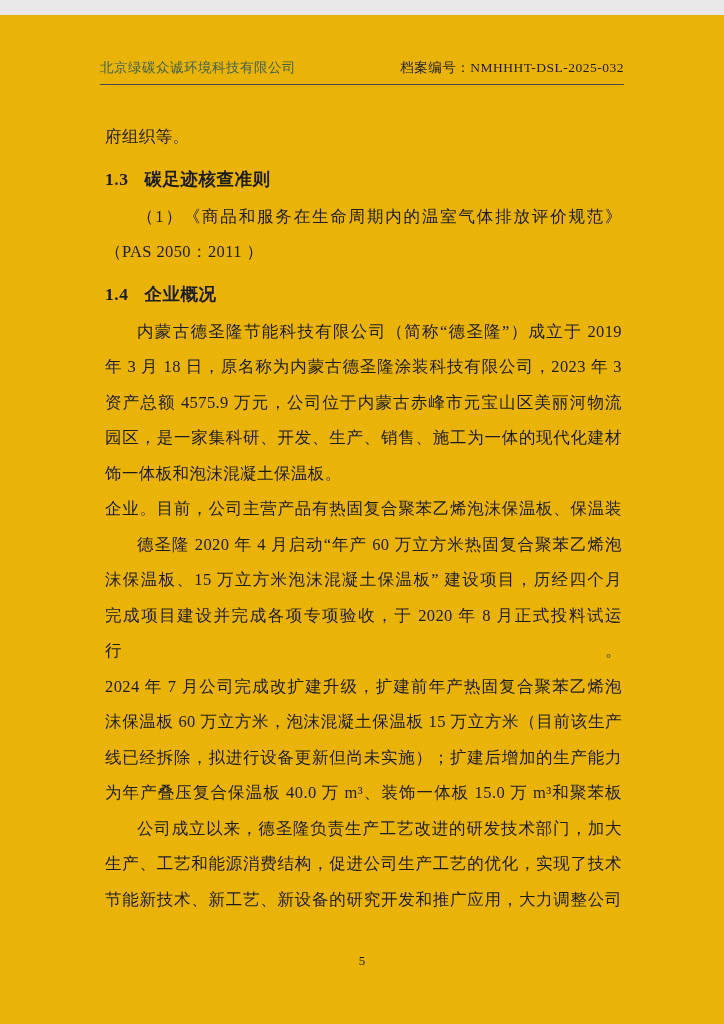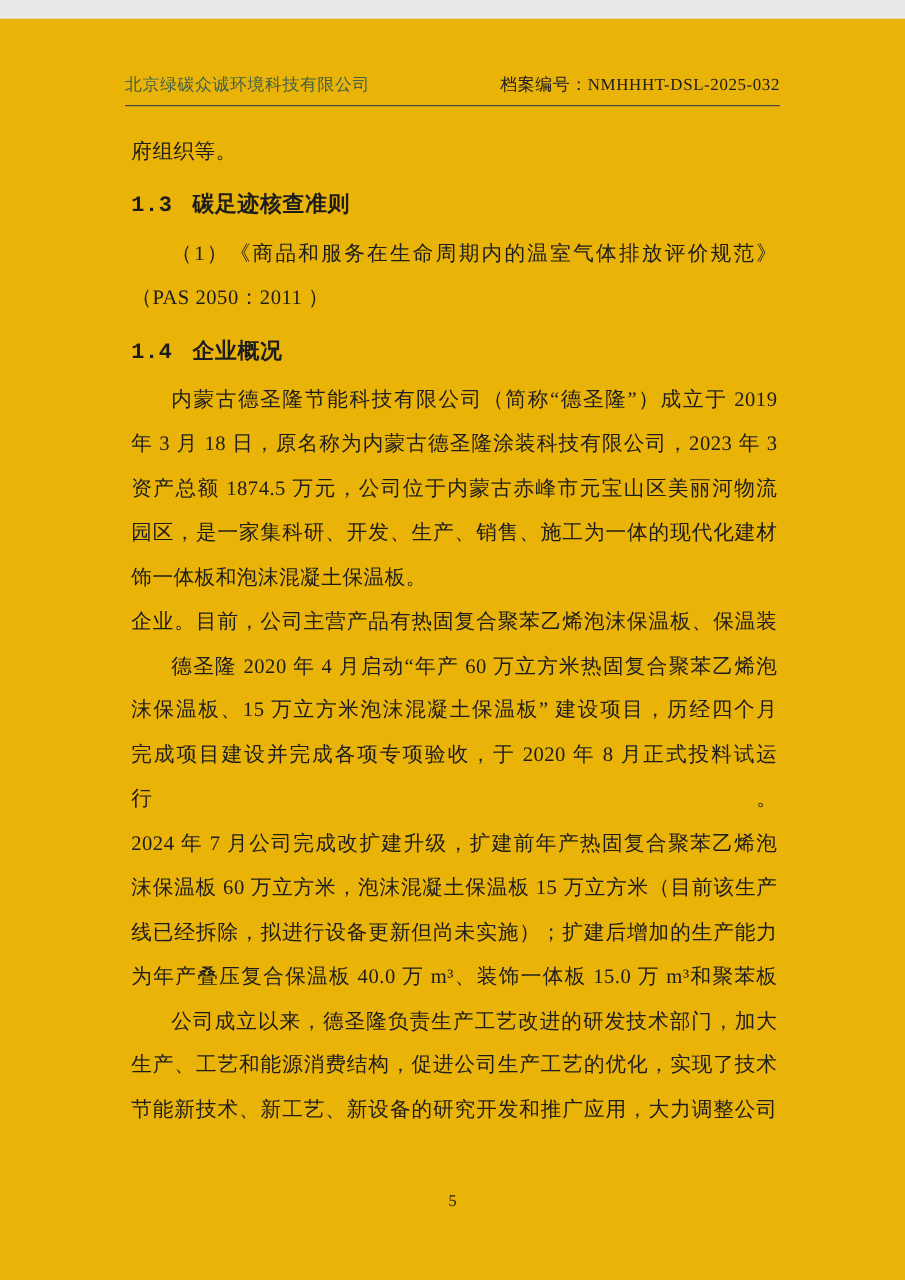--- a/index.html
+++ b/index.html
@@ -22,41 +22,41 @@
     padding-bottom:7px;
     font-size:13.5px;
     letter-spacing:0.5px;
     white-space:nowrap;
   }
   .hdr-left{color:#3f6149;}
   .hdr-right{color:#1c1c1c;}
   
   .doc{
     position:absolute;
-    top:88px;left:105px;width:517px;
+    top:104px;left:105px;width:517px;
   }
   .line{
     font-size:16.5px;
     line-height:35.5px;
     letter-spacing:0.4px;
     white-space:normal;
   }
   .jf{
     text-align:justify;
     text-align-last:justify;
   }
   .ind{text-indent:32px;}
   .heading{
     margin:4px 0 0 0;
     font-size:17.5px;
     font-weight:bold;
     line-height:40px;
     letter-spacing:0.5px;
   }
-  .heading .hnum{margin-right:16px;font-family:Liberation Mono, monospace;}
+  .heading .hnum{margin-right:16px;}
   
   .ftr{
     position:absolute;
     top:934px;left:0;right:0;
     text-align:center;
     font-size:13px;
     line-height:24px;
   }
 </style>
 </head>
@@ -76,21 +76,21 @@
     <h2 class="heading"><span class="hnum">1.3</span><span>碳足迹核查准则</span></h2>
 
     <div class="line jf ind">（1）《商品和服务在生命周期内的温室气体排放评价规范》</div>
     <div class="line">（PAS 2050：2011 ）</div>
 
     <h2 class="heading"><span class="hnum">1.4</span><span>企业概况</span></h2>
 
     <div>
       <div class="line jf ind">内蒙古德圣隆节能科技有限公司（简称“德圣隆”）成立于 2019</div>
       <div class="line jf">年 3 月 18 日，原名称为内蒙古德圣隆涂装科技有限公司，2023 年 3</div>
-      <div class="line jf">资产总额 1874.5 万元，公司位于内蒙古赤峰市元宝山区美丽河物流</div>
+      <div class="line jf">资产总额 4575.9 万元，公司位于内蒙古赤峰市元宝山区美丽河物流</div>
       <div class="line jf">园区，是一家集科研、开发、生产、销售、施工为一体的现代化建材</div>
       <div class="line">饰一体板和泡沫混凝土保温板。</div>
       <div class="line jf">企业。目前，公司主营产品有热固复合聚苯乙烯泡沫保温板、保温装</div>
     </div>
 
     <div>
       <div class="line jf ind">德圣隆 2020 年 4 月启动“年产 60 万立方米热固复合聚苯乙烯泡</div>
       <div class="line jf">沫保温板、15 万立方米泡沫混凝土保温板” 建设项目，历经四个月</div>
       <div class="line jf">完成项目建设并完成各项专项验收，于 2020 年 8 月正式投料试运行。</div>
       <div class="line jf">2024 年 7 月公司完成改扩建升级，扩建前年产热固复合聚苯乙烯泡</div>

